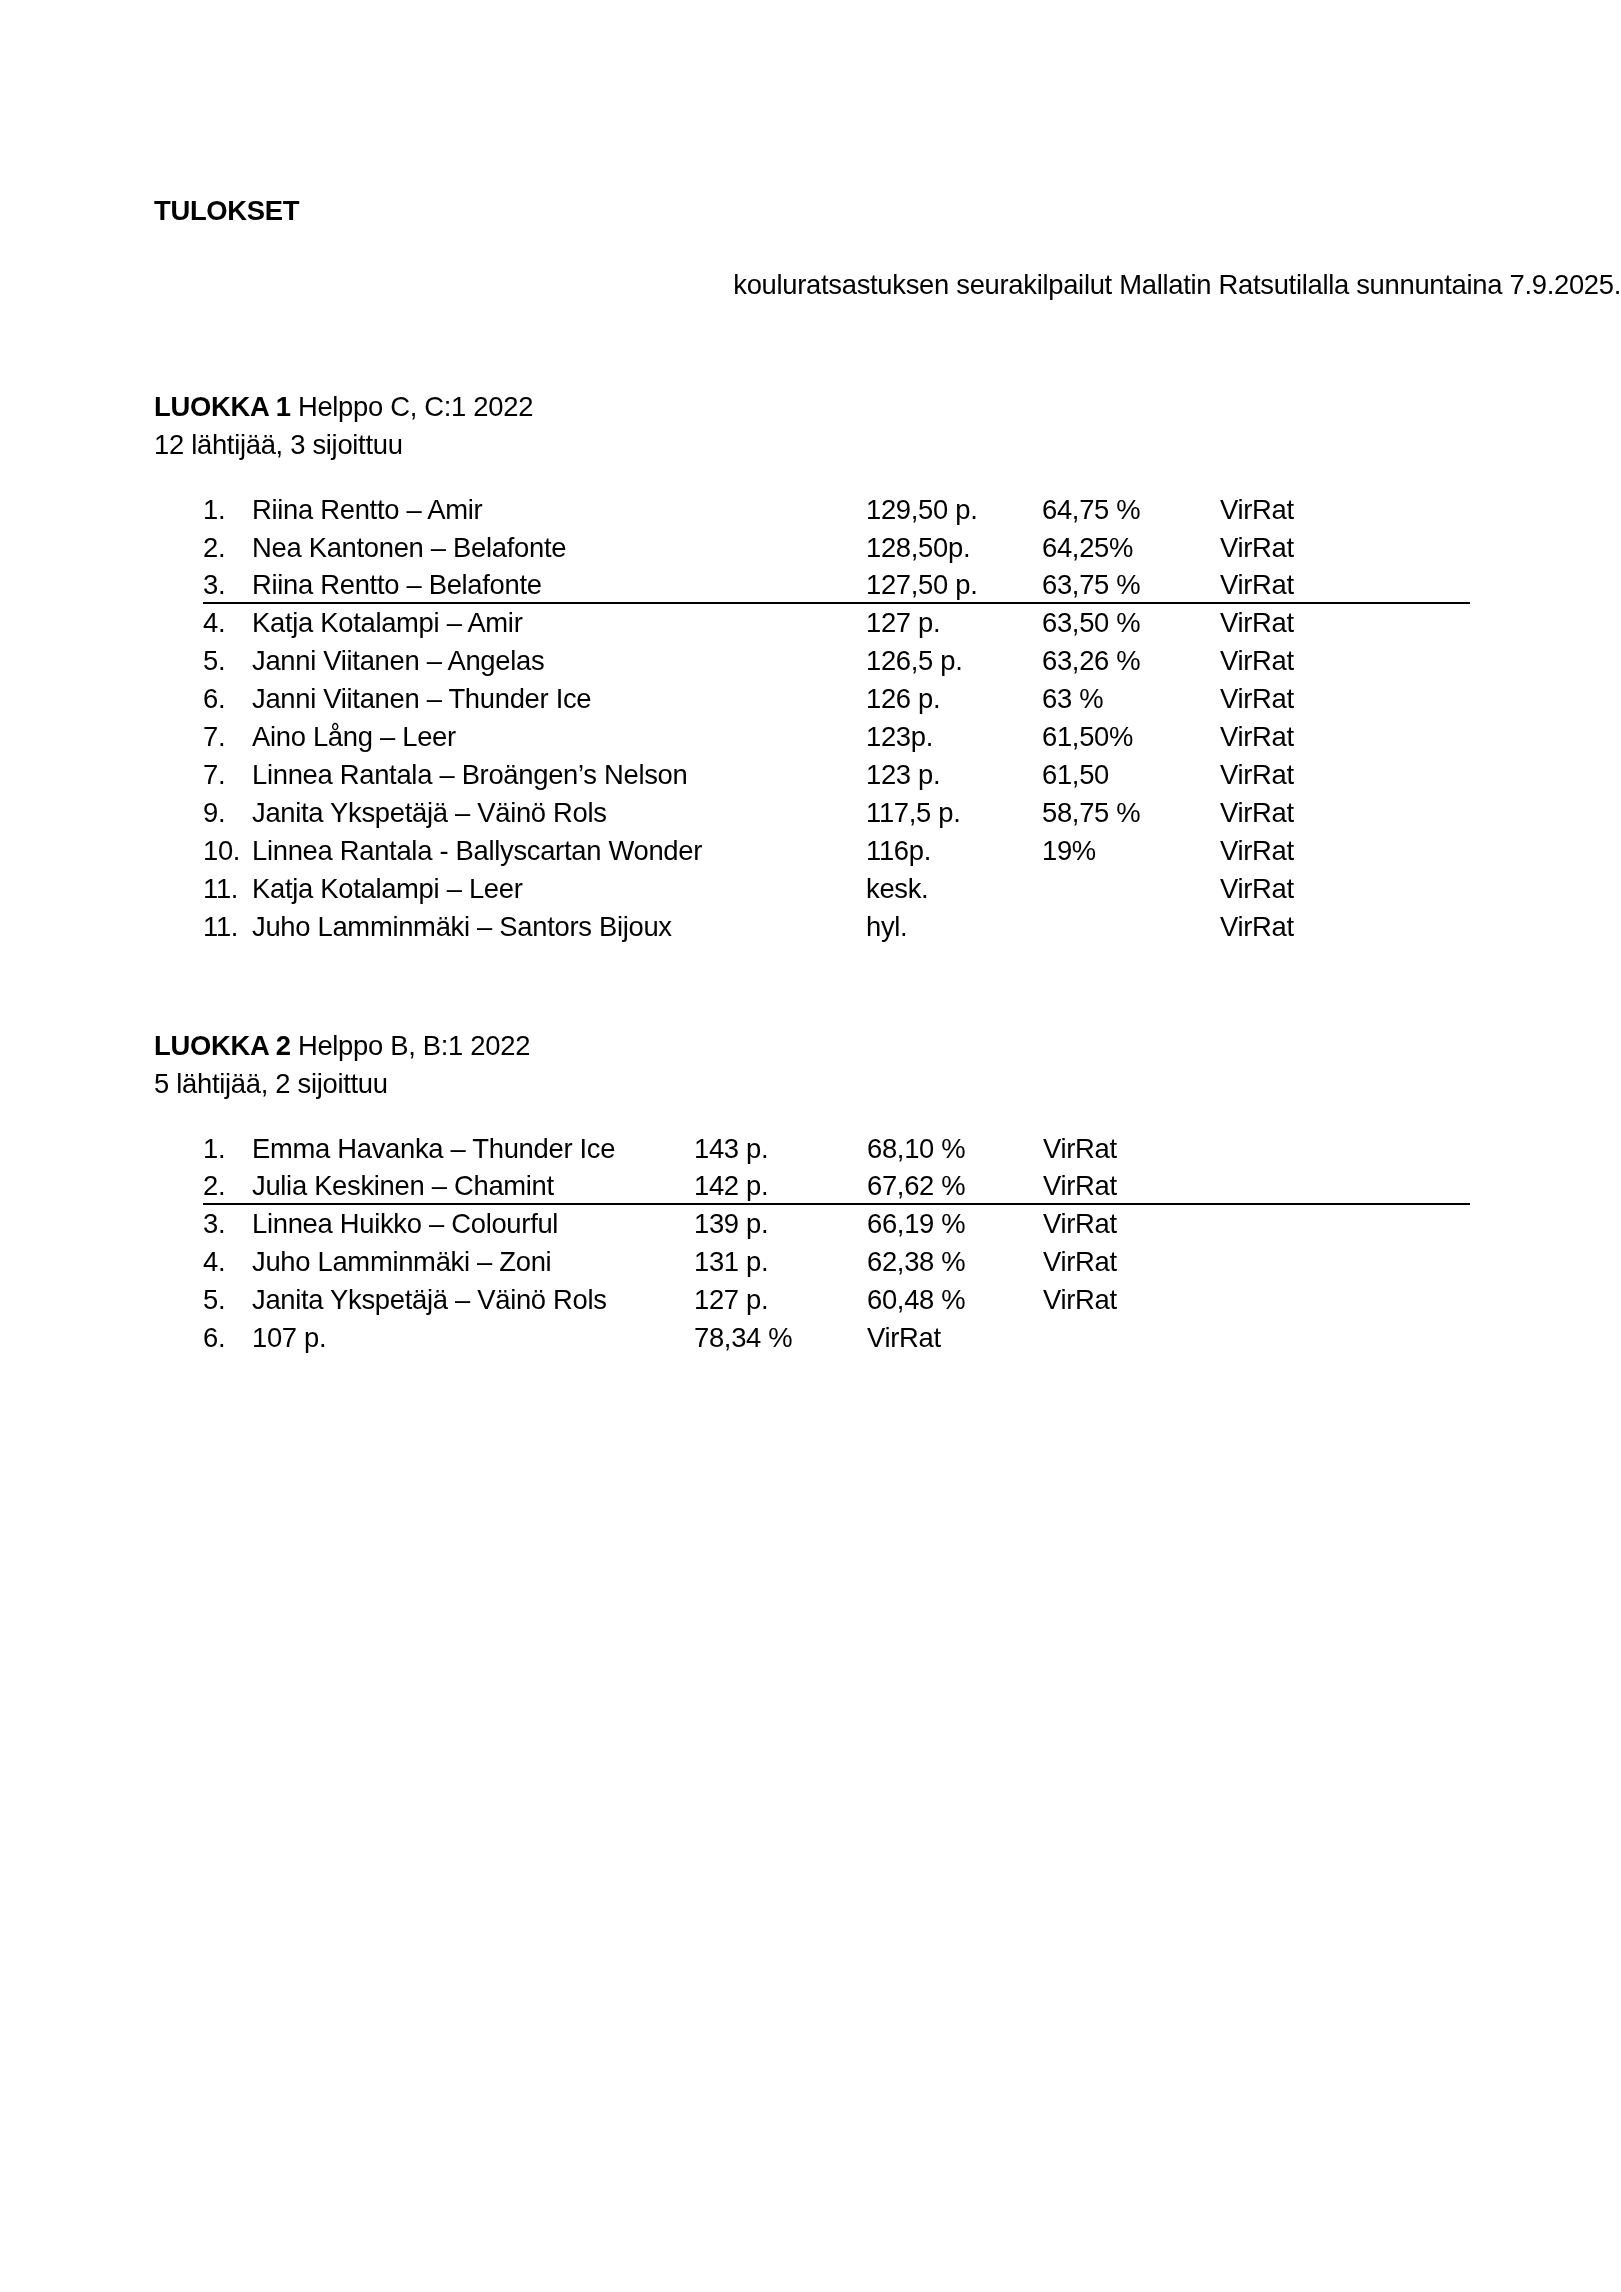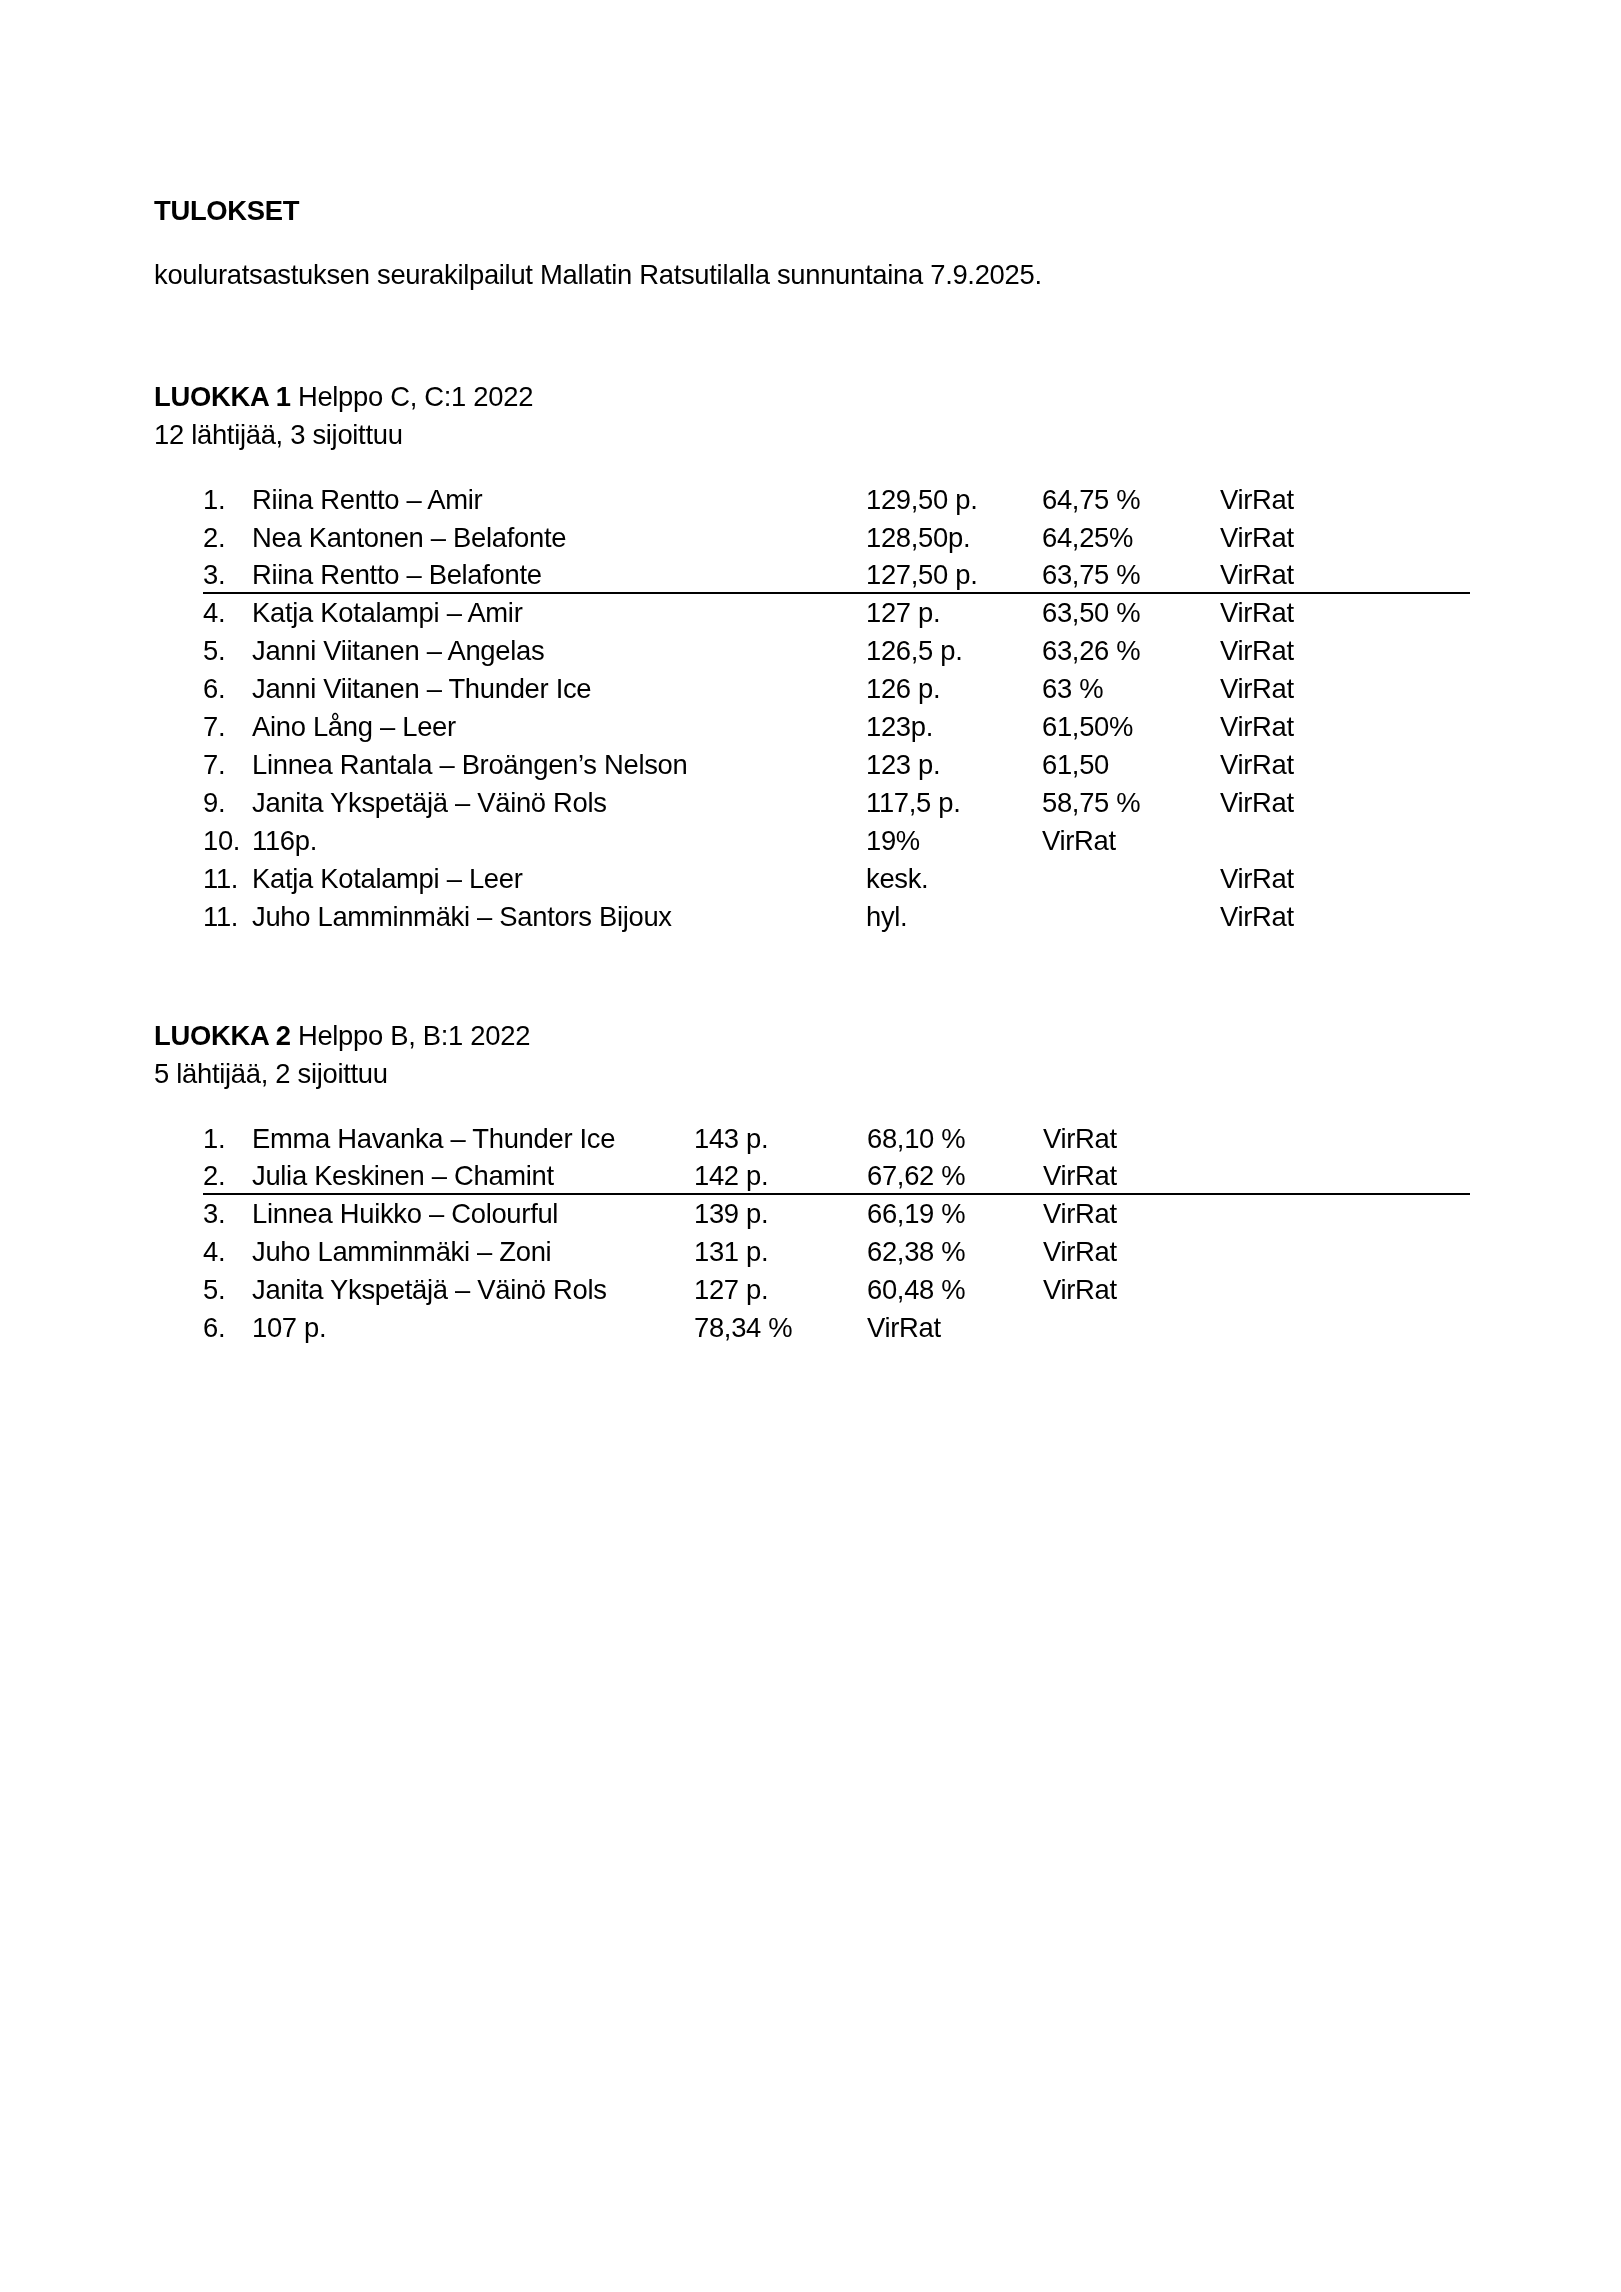--- a/index.html
+++ b/index.html
@@ -13,21 +13,21 @@
     line-height: 38px;
     overflow: hidden;
   }
   .page {
     position: relative;
     width: 1621px; height: 2105px;
     padding: 192px 0 0 154px;
     box-sizing: border-box;
   }
   .title { font-weight: bold; }
-  .subtitle { margin-top: 26px; }
+  .subtitle { margin-top: 36px; text-align: right; }
   .class-heading { margin-top: 84px; }
   .class-heading .bold { font-weight: bold; }
   .starters { }
   .rows {
     margin-top: 26.5px;
     margin-left: 49px;
     width: 1267px;
   }
   .row {
     display: grid;
@@ -112,20 +112,21 @@
         </div>
         <div class="row">
           <span class="cell">9.</span>
           <span class="cell">Janita Ykspetäjä – Väinö Rols</span>
           <span class="cell">117,5 p.</span>
           <span class="cell">58,75 %</span>
           <span class="cell">VirRat</span>
         </div>
         <div class="row">
           <span class="cell">10.</span>
+          <span class="cell">Linnea Rantala - Ballyscartan Wonder</span>
           <span class="cell">116p.</span>
           <span class="cell">19%</span>
           <span class="cell">VirRat</span>
         </div>
         <div class="row">
           <span class="cell">11.</span>
           <span class="cell">Katja Kotalampi – Leer</span>
           <span class="cell">kesk.</span>
           <span class="cell"></span>
           <span class="cell">VirRat</span>

